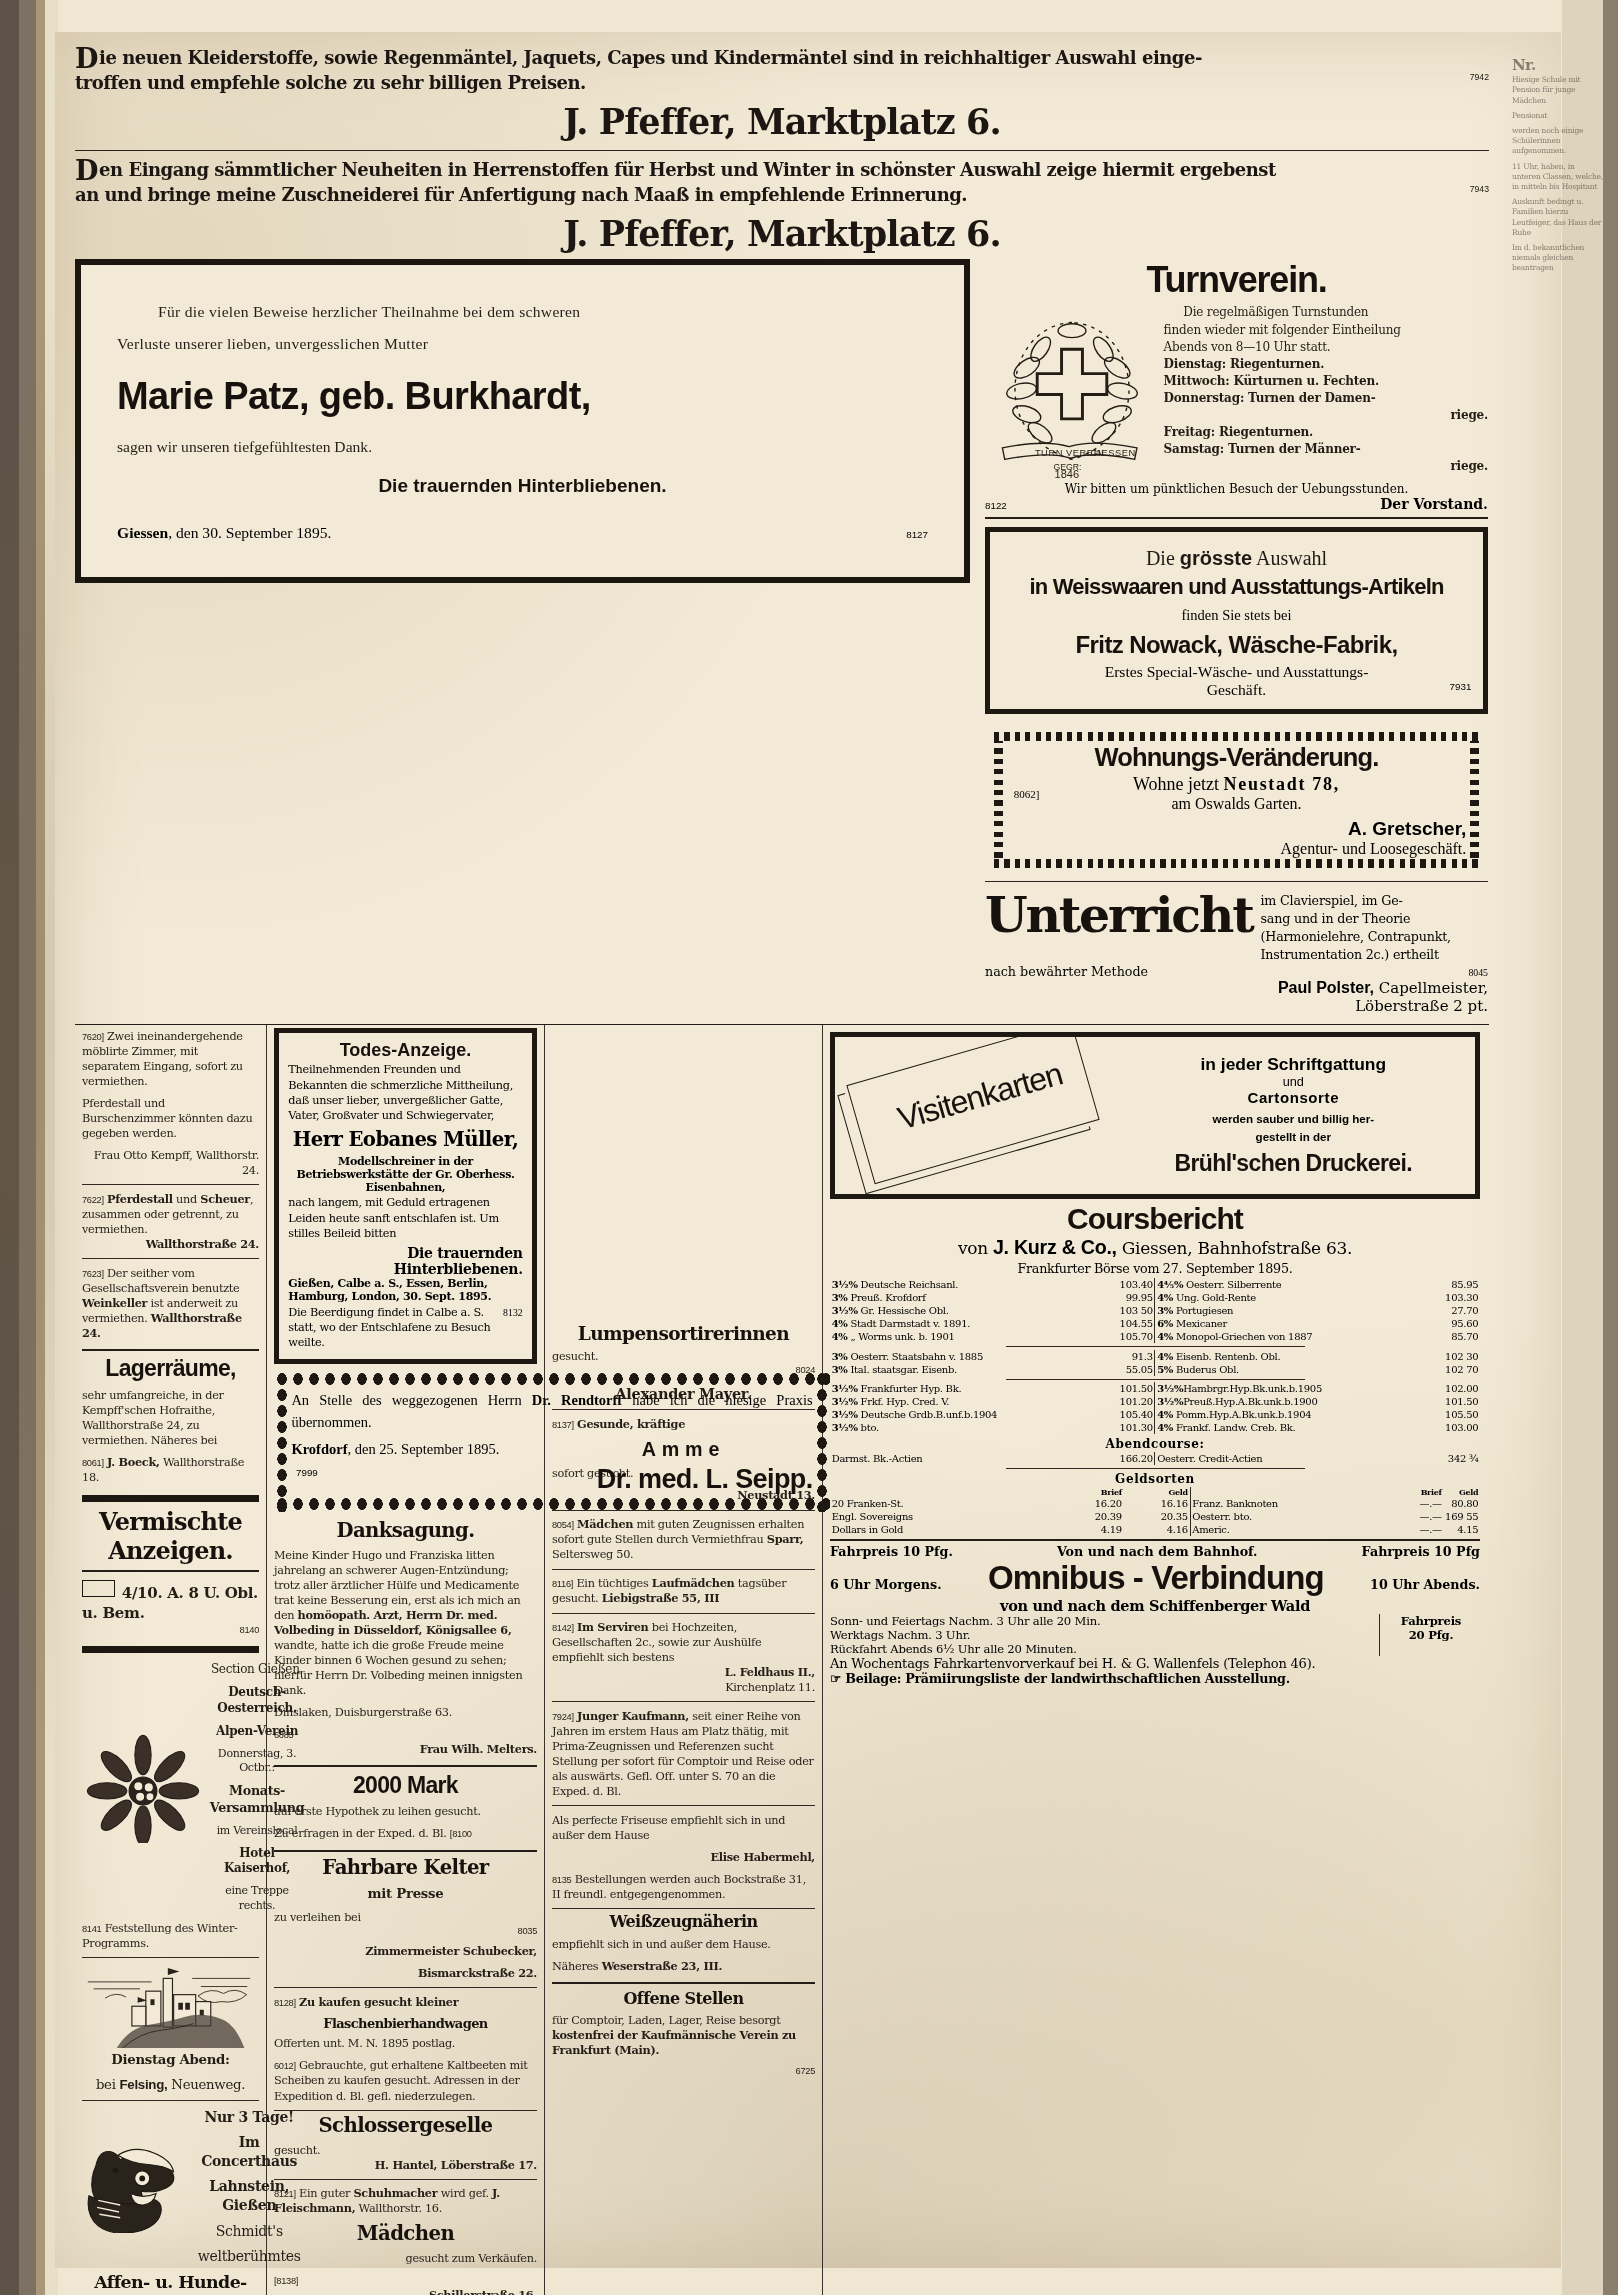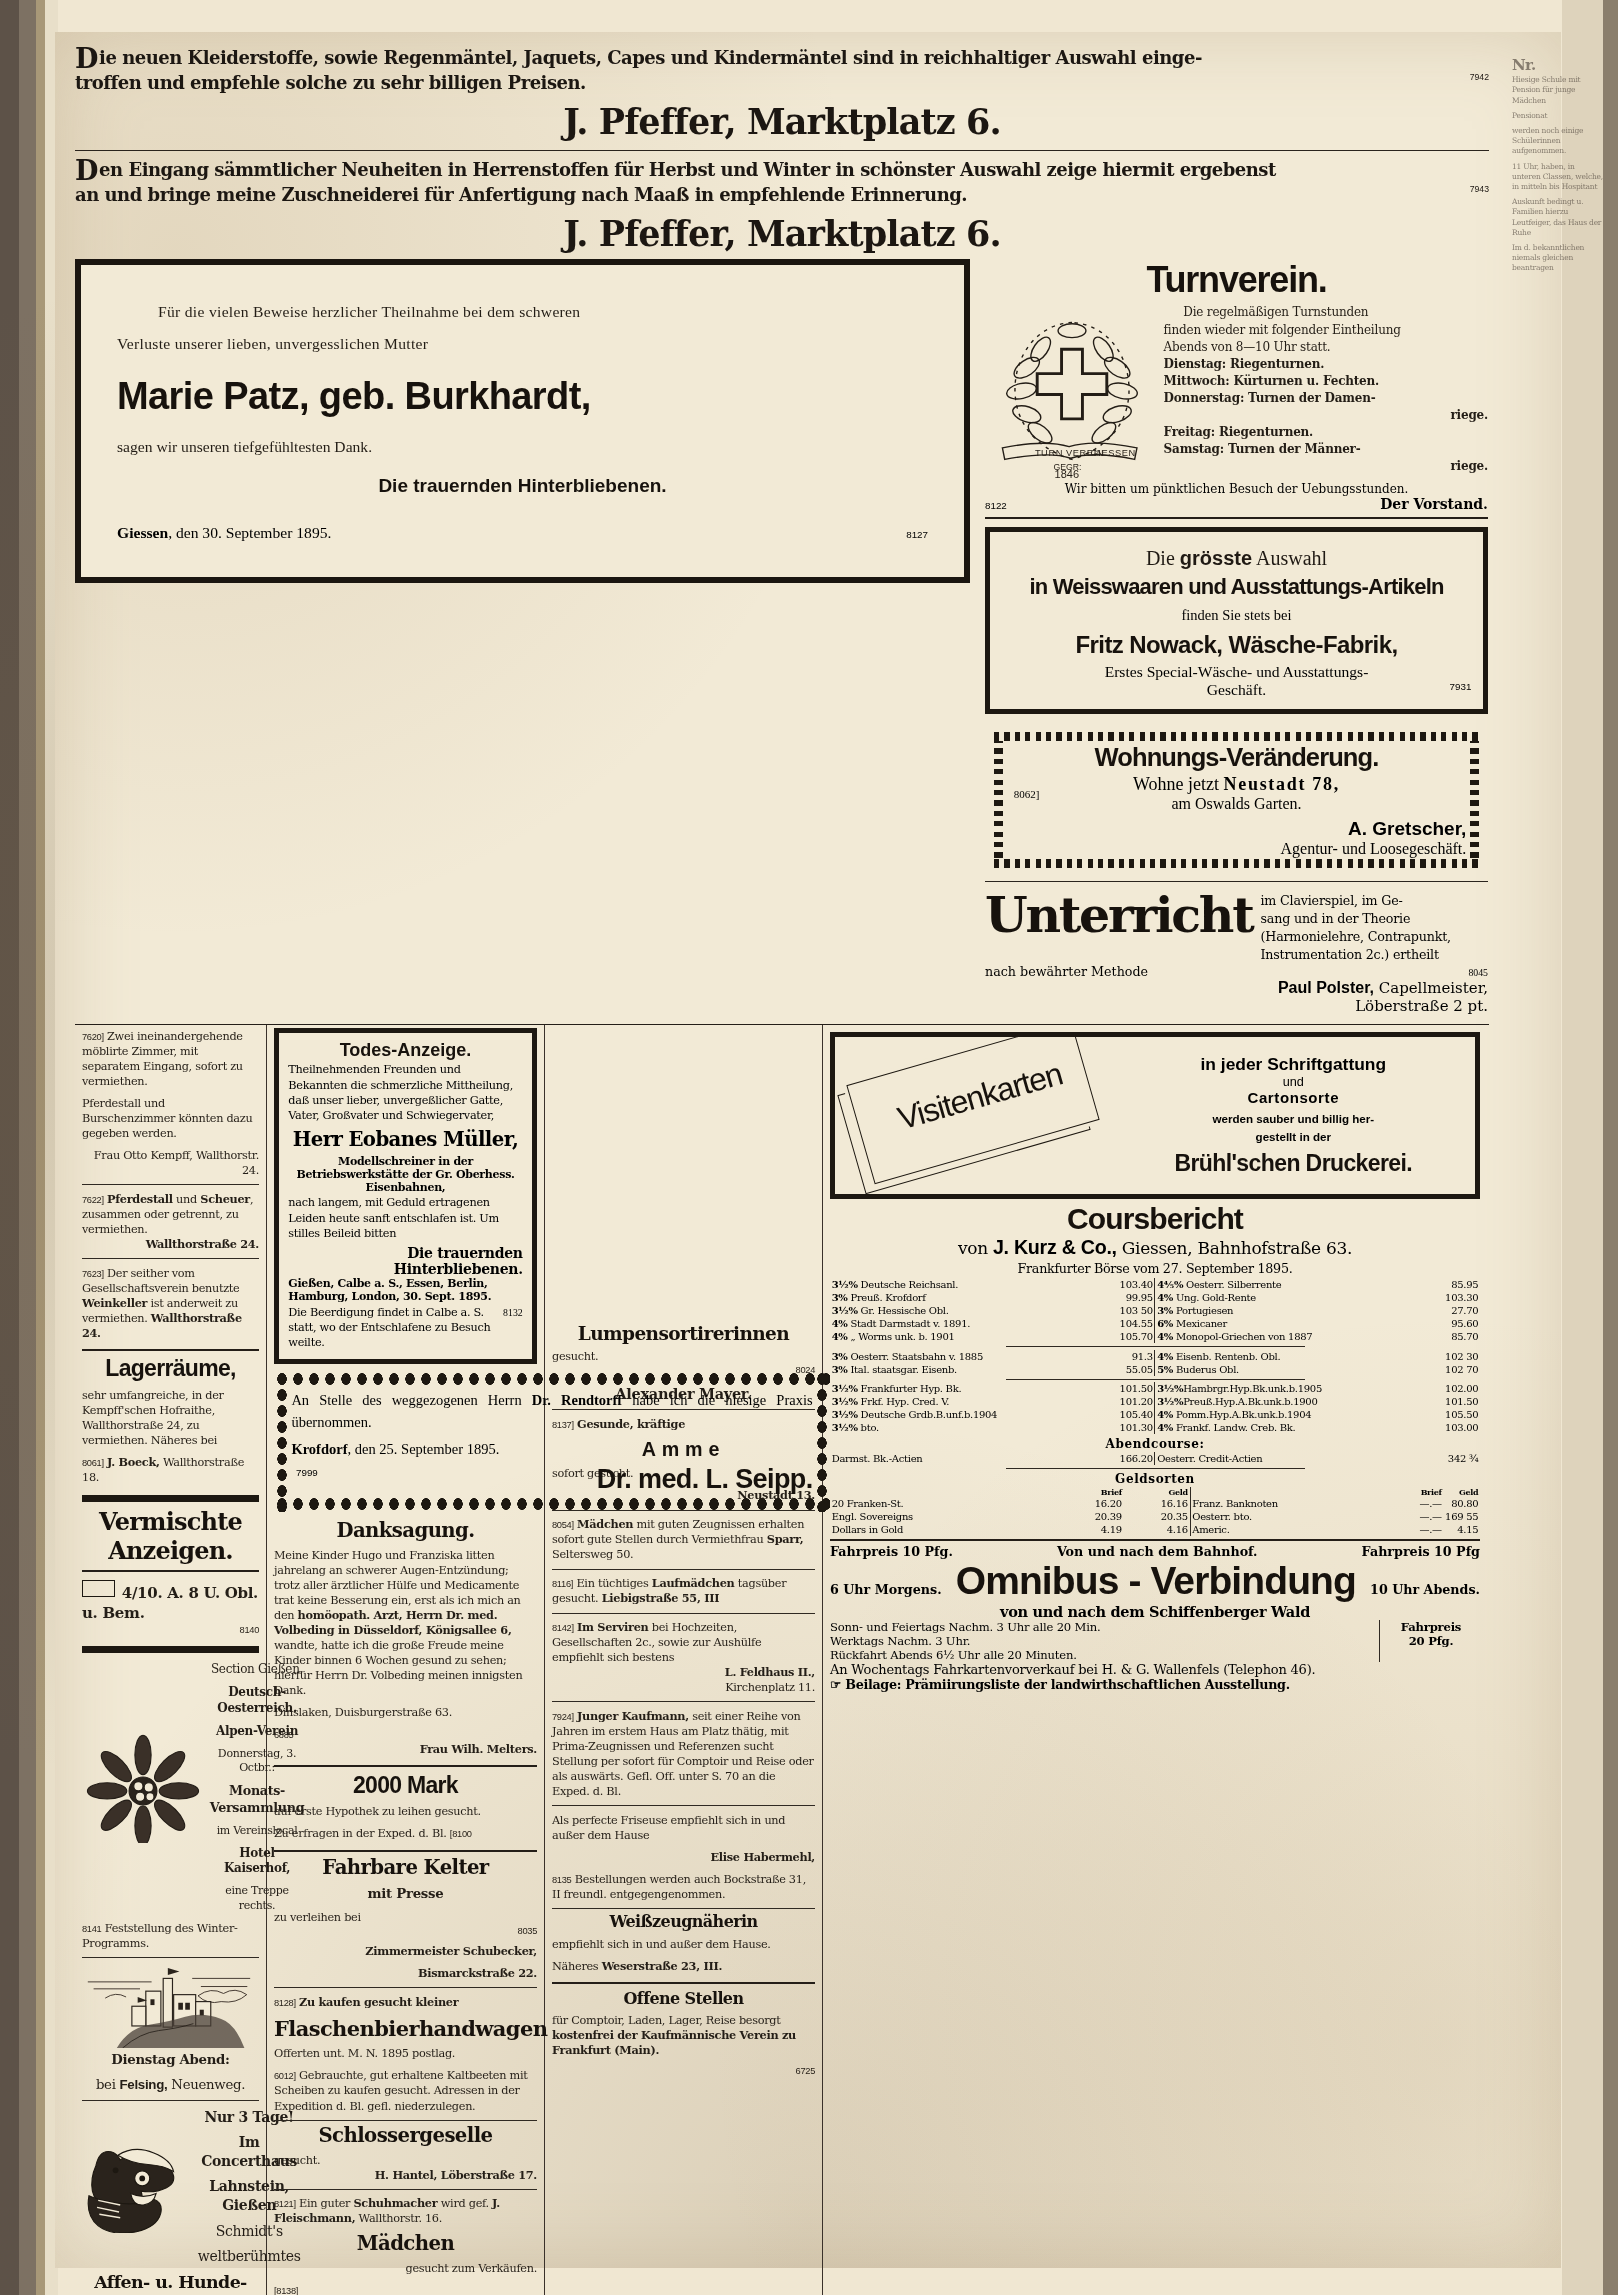--- a/index.html
+++ b/index.html
@@ -186,21 +186,21 @@
   td.vl{text-align:right;width:11%;padding-right:4.6px;}
   td.mid{border-left:1.2px solid #2f2922;}
   .cb-half{border:0;border-top:1.2px solid #2f2922;margin:2.9px 0;width:46%;}
   .cb-sec{font-family:"DejaVu Serif",serif;font-weight:bold;font-size:12px;text-align:center;letter-spacing:0.6px;margin:2.3px 0 1.2px;}
   .cb-hdr{font-family:"DejaVu Serif",serif;font-weight:bold;font-size:8px;text-align:right;}
 
   
   .omn{margin-top:2.3px;border-top:2.3px solid #241e18;padding-top:3.5px;}
   .omn .r1{display:flex;justify-content:space-between;align-items:baseline;font-family:"DejaVu Serif",serif;font-weight:bold;font-size:12.7px;gap:48px;}
   .omn .r2{display:flex;justify-content:space-between;align-items:baseline;}
-  .omn .big{font-family:"Liberation Sans",sans-serif;font-weight:bold;font-size:39px;letter-spacing:-0.9px;color:#17120d;}
+  .omn .big{font-family:"Liberation Sans",sans-serif;font-weight:bold;font-size:33px;letter-spacing:-0.9px;color:#17120d;}
   .omn .sm{font-family:"DejaVu Serif",serif;font-weight:bold;font-size:12.7px;}
   .omn .r3{font-family:"DejaVu Serif",serif;font-weight:bold;font-size:14.5px;text-align:center;letter-spacing:-0.3px;}
   .omn .sched{display:flex;justify-content:space-between;font-family:"DejaVu Serif",serif;font-size:11.6px;letter-spacing:-0.2px;}
   .omn .sched .lft{flex:1;}
   .omn .sched .rgt{width:98px;border-left:1.2px solid #2f2922;padding-left:2px;font-weight:bold;text-align:center;}
   .omn .note{font-family:"DejaVu Serif",serif;font-size:13px;letter-spacing:-0.2px;}
   .omn .beil{font-family:"DejaVu Serif",serif;font-weight:bold;font-size:12.7px;letter-spacing:-0.3px;}
 
   
   .vk{border:5.8px solid #1d1811;margin-top:7px;padding:5.8px;display:flex;align-items:center;gap:4.6px;position:relative;overflow:hidden;}
@@ -542,21 +542,21 @@
         <div class="ad"><span>zu verleihen bei</span><span class="r no">8035</span></div>
         <div class="ad">
             <b class="r">Zimmermeister Schubecker,</b>
           </div>
         <div class="ad">
             <b class="r">Bismarckstraße 22.</b>
           </div>
         <hr class="sep">
 
         <div class="ad"><span class="no">8128]</span> <b>Zu kaufen gesucht kleiner</b></div>
-        <div class="hdfr" style="font-size:21px">Flaschenbierhandwagen</div>
+        <div class="hdfr" style="font-size:13px">Flaschenbierhandwagen</div>
         <div class="ad">Offerten unt. M. N. 1895 postlag.</div>
         <div class="ad"><span class="no">6012]</span> <span>Gebrauchte, gut erhaltene Kaltbeeten mit Scheiben zu kaufen gesucht. Adressen in der Expedition d. Bl. gefl. niederzulegen.</span></div>
         <hr class="sep">
 
         <div class="hdfr">Schlossergeselle</div>
         <div class="ad"><span>gesucht.</span><b class="r"><span>H. Hantel,</span><span> Löberstraße 17.</span></b></div>
         <hr class="sep">
 
         <div class="ad"><span class="no">8121]</span> <span>Ein guter </span><b>Schuhmacher</b><span> wird gef. </span><b>J. Fleischmann,</b><span> Wallthorstr. 16.</span></div>
         <div class="hdfr">Mädchen</div>

